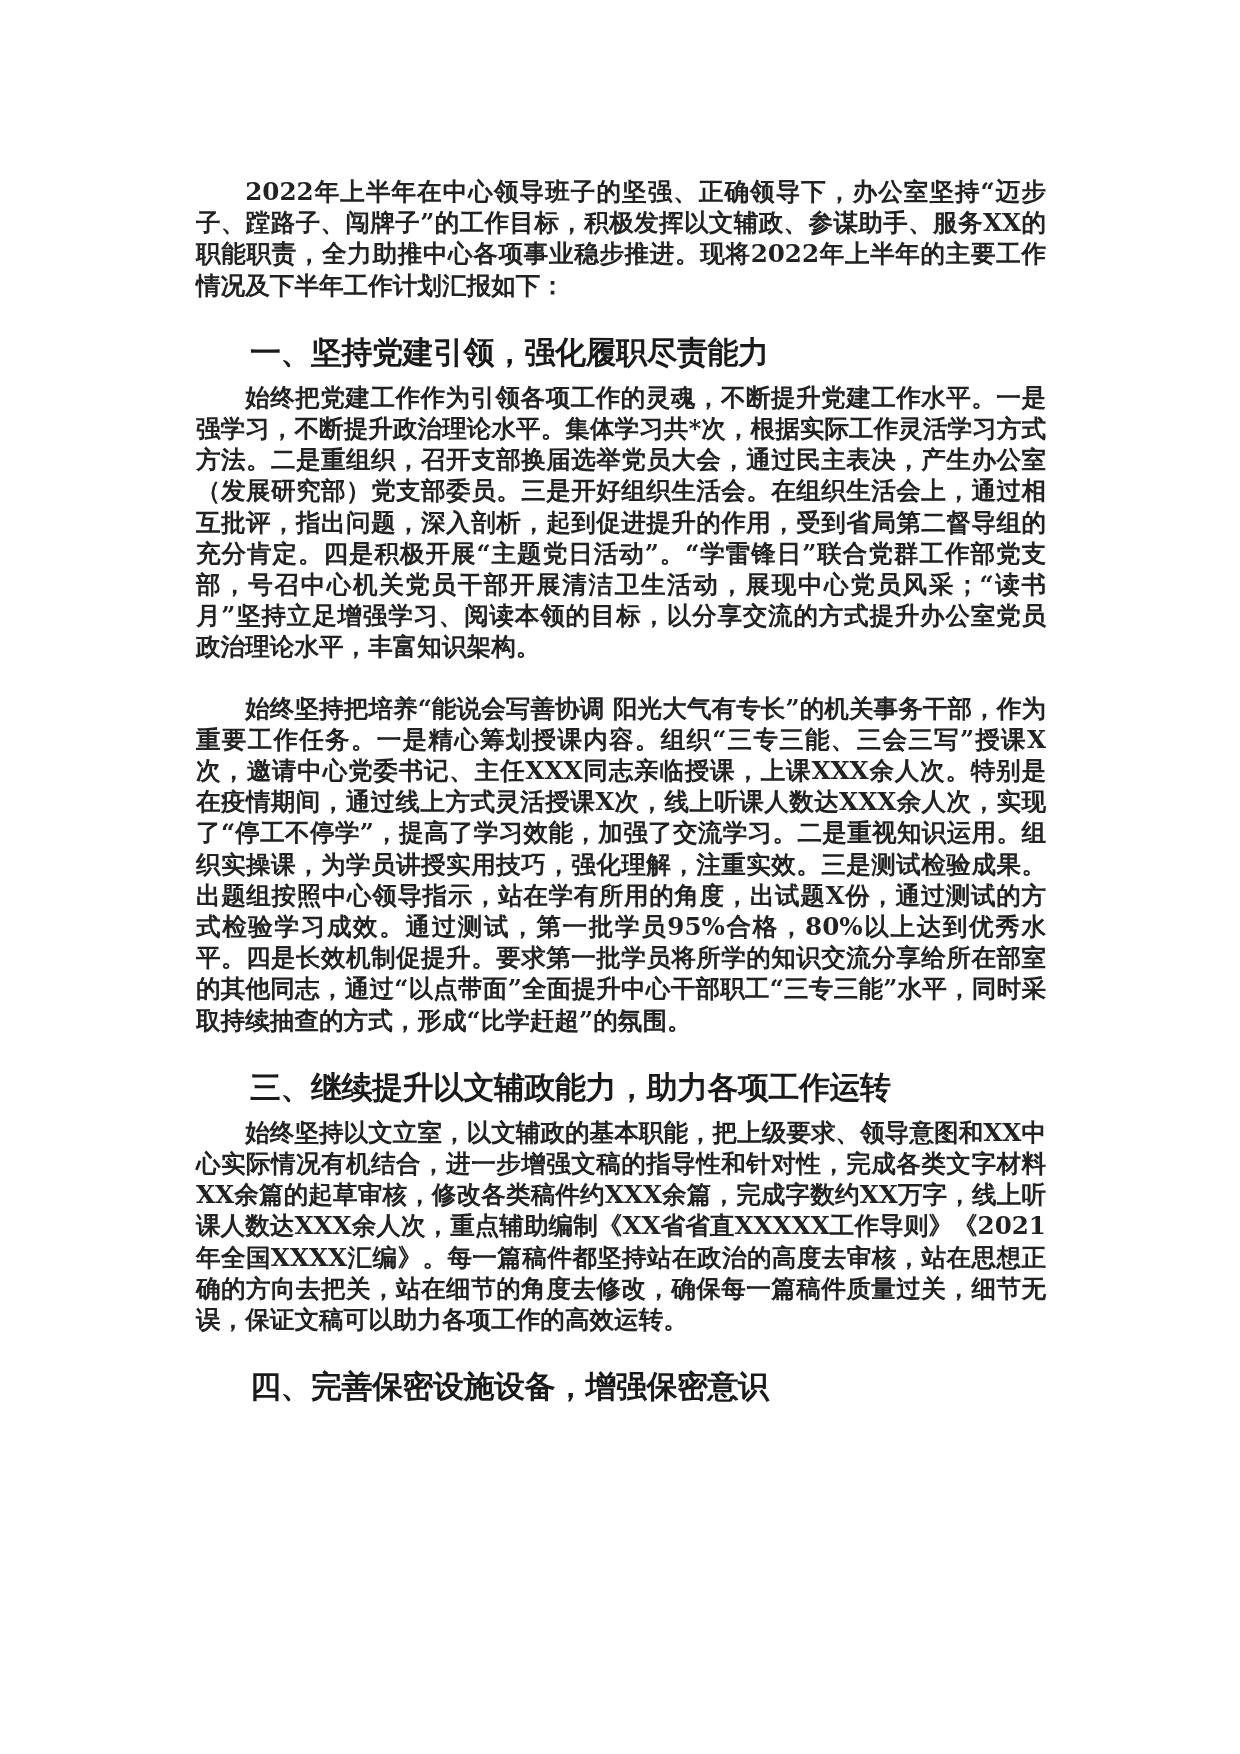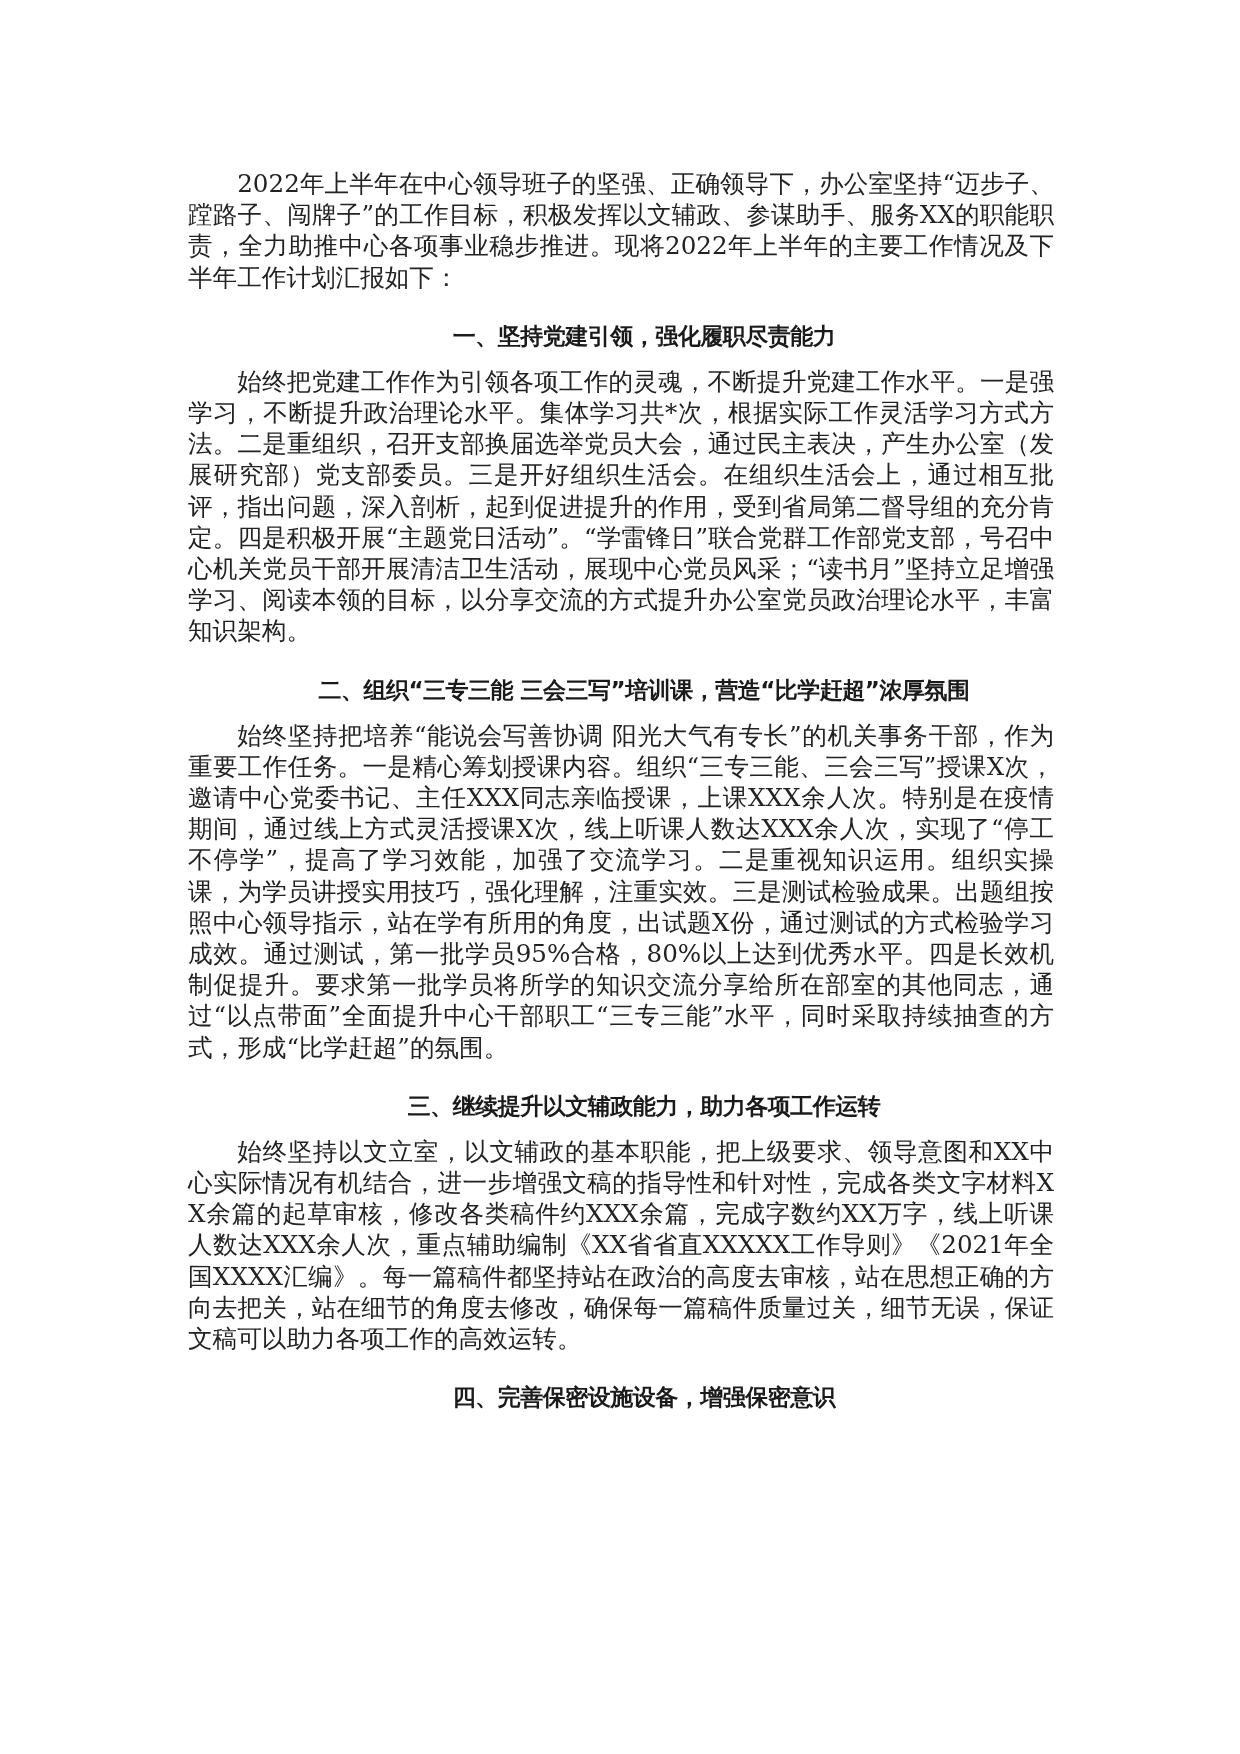--- a/index.html
+++ b/index.html
@@ -8,52 +8,51 @@
     position: absolute;
     left: 188px;
     top: 168px;
     width: 866px;
     color: #222222;
     font-family: "DejaVu Serif", "Liberation Serif", serif;
     font-size: 24.6px;
     line-height: 31.2px;
   }
   .para {
-    margin: 0;
+    margin: 8px;
     text-indent: 2em;
     text-align: justify;
     text-justify: inter-character;
     letter-spacing: 0px;
     word-break: break-all;
+    font-weight: bold;
   }
   .heading {
     margin: 14px 0 14px 0;
     text-indent: 2em;
     font-family: "DejaVu Sans", "Liberation Sans", sans-serif;
     font-weight: bold;
-    font-size: 23px;
+    font-size: 31px;
     line-height: 31px;
     color: #1a1a1a;
     letter-spacing: -0.5px;
-    text-align: center;
   }
   .gap { height: 14px; }
 </style>
 </head>
 <body>
 
 <div class="page">
   <p class="para">2022年上半年在中心领导班子的坚强、正确领导下，办公室坚持“迈步子、蹚路子、闯牌子”的工作目标，积极发挥以文辅政、参谋助手、服务XX的职能职责，全力助推中心各项事业稳步推进。现将2022年上半年的主要工作情况及下半年工作计划汇报如下：</p>
   <div class="gap"></div>
 
   <h2 class="heading">一、坚持党建引领，强化履职尽责能力</h2>
   <p class="para">始终把党建工作作为引领各项工作的灵魂，不断提升党建工作水平。一是强学习，不断提升政治理论水平。集体学习共*次，根据实际工作灵活学习方式方法。二是重组织，召开支部换届选举党员大会，通过民主表决，产生办公室（发展研究部）党支部委员。三是开好组织生活会。在组织生活会上，通过相互批评，指出问题，深入剖析，起到促进提升的作用，受到省局第二督导组的充分肯定。四是积极开展“主题党日活动”。“学雷锋日”联合党群工作部党支部，号召中心机关党员干部开展清洁卫生活动，展现中心党员风采；“读书月”坚持立足增强学习、阅读本领的目标，以分享交流的方式提升办公室党员政治理论水平，丰富知识架构。</p>
   <div class="gap"></div>
 
-  <h2 class="heading">二、组织“三专三能 三会三写”培训课，营造“比学赶超”浓厚氛围</h2>
   <p class="para">始终坚持把培养“能说会写善协调 阳光大气有专长”的机关事务干部，作为重要工作任务。一是精心筹划授课内容。组织“三专三能、三会三写”授课X次，邀请中心党委书记、主任XXX同志亲临授课，上课XXX余人次。特别是在疫情期间，通过线上方式灵活授课X次，线上听课人数达XXX余人次，实现了“停工不停学”，提高了学习效能，加强了交流学习。二是重视知识运用。组织实操课，为学员讲授实用技巧，强化理解，注重实效。三是测试检验成果。出题组按照中心领导指示，站在学有所用的角度，出试题X份，通过测试的方式检验学习成效。通过测试，第一批学员95%合格，80%以上达到优秀水平。四是长效机制促提升。要求第一批学员将所学的知识交流分享给所在部室的其他同志，通过“以点带面”全面提升中心干部职工“三专三能”水平，同时采取持续抽查的方式，形成“比学赶超”的氛围。</p>
   <div class="gap"></div>
 
   <h2 class="heading">三、继续提升以文辅政能力，助力各项工作运转</h2>
   <p class="para">始终坚持以文立室，以文辅政的基本职能，把上级要求、领导意图和XX中心实际情况有机结合，进一步增强文稿的指导性和针对性，完成各类文字材料XX余篇的起草审核，修改各类稿件约XXX余篇，完成字数约XX万字，线上听课人数达XXX余人次，重点辅助编制《XX省省直XXXXX工作导则》《2021年全国XXXX汇编》。每一篇稿件都坚持站在政治的高度去审核，站在思想正确的方向去把关，站在细节的角度去修改，确保每一篇稿件质量过关，细节无误，保证文稿可以助力各项工作的高效运转。</p>
   <div class="gap"></div>
 
   <h2 class="heading">四、完善保密设施设备，增强保密意识</h2>
 </div>
 

